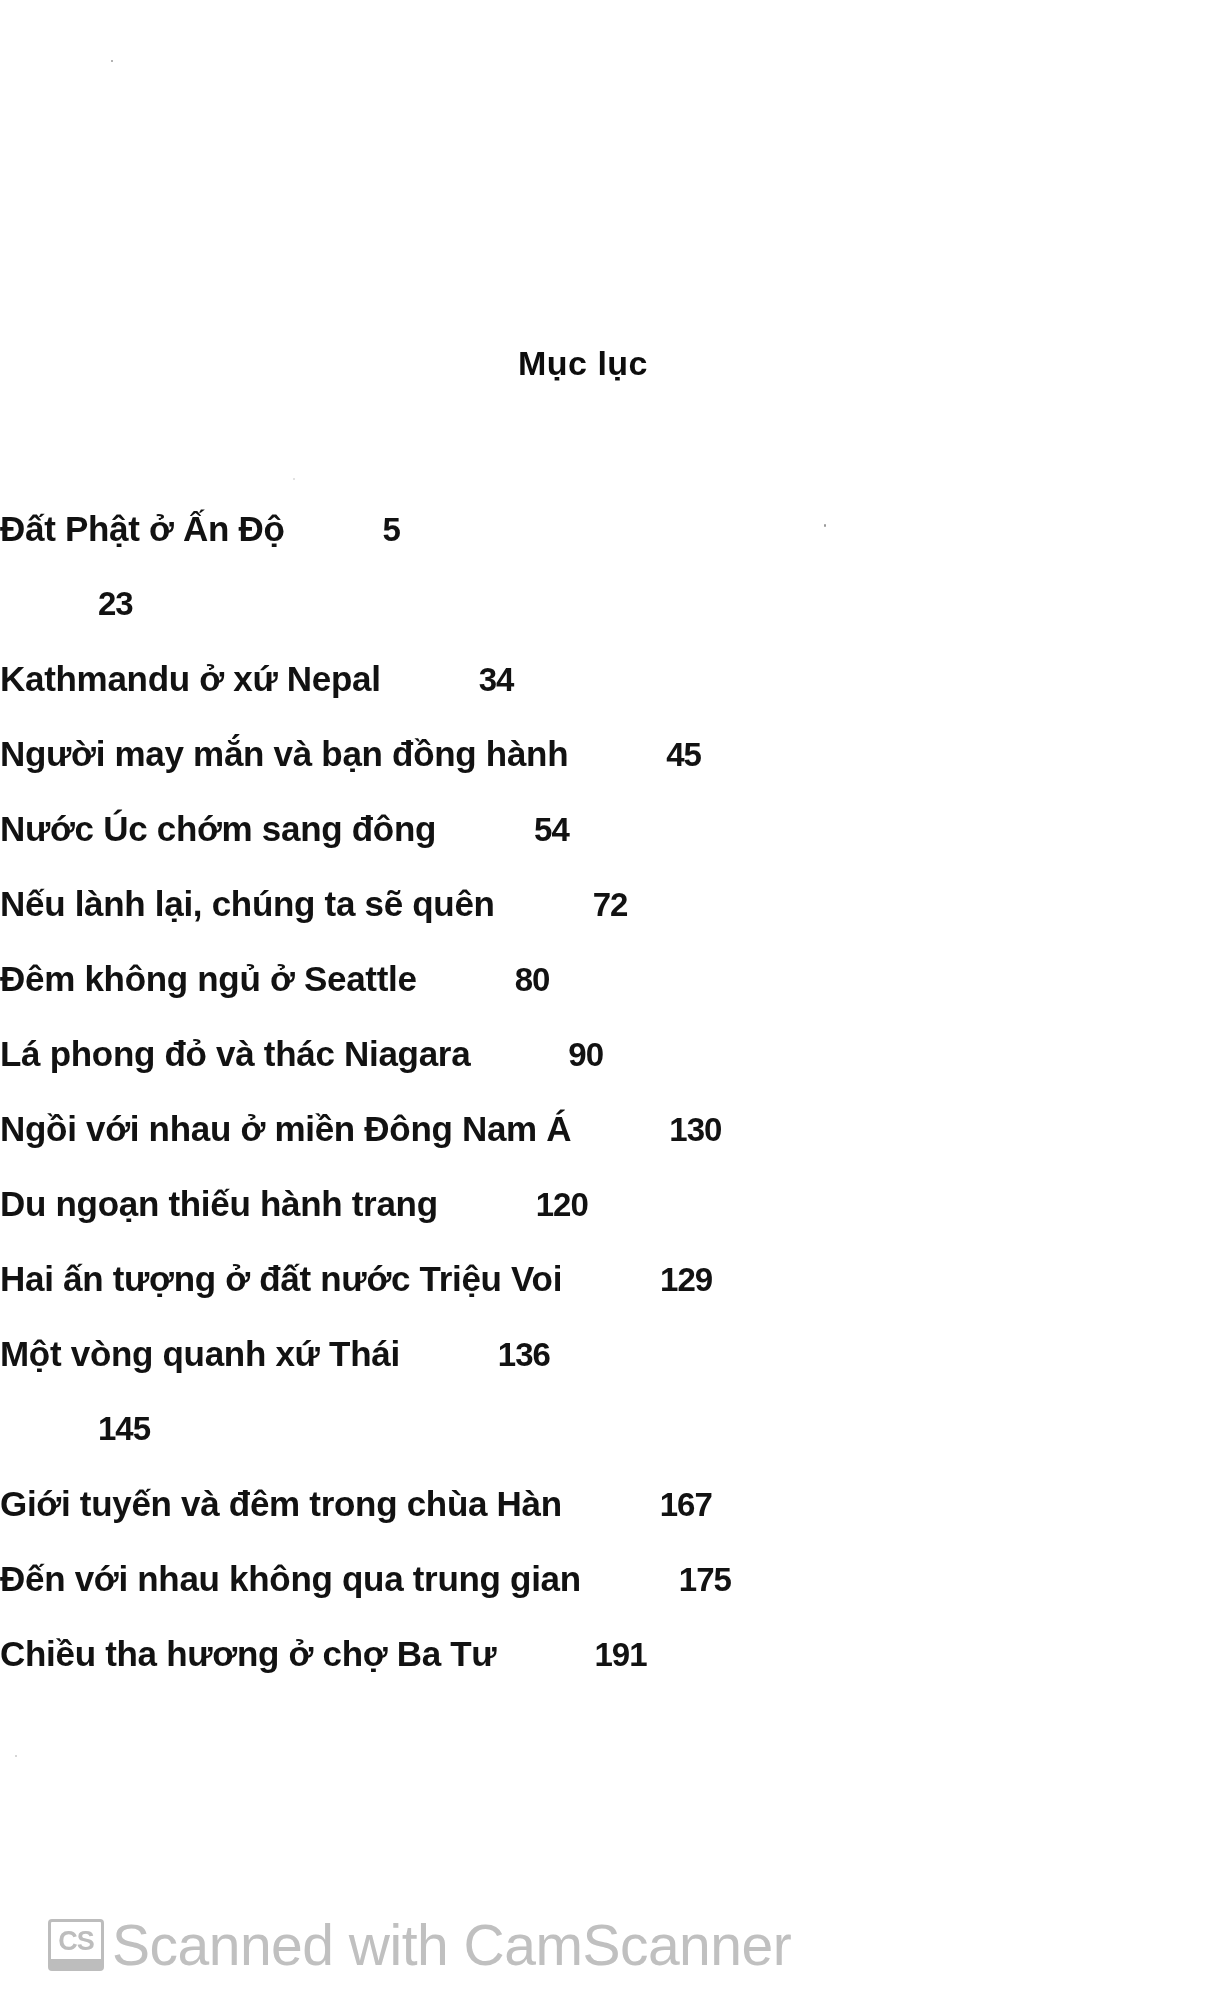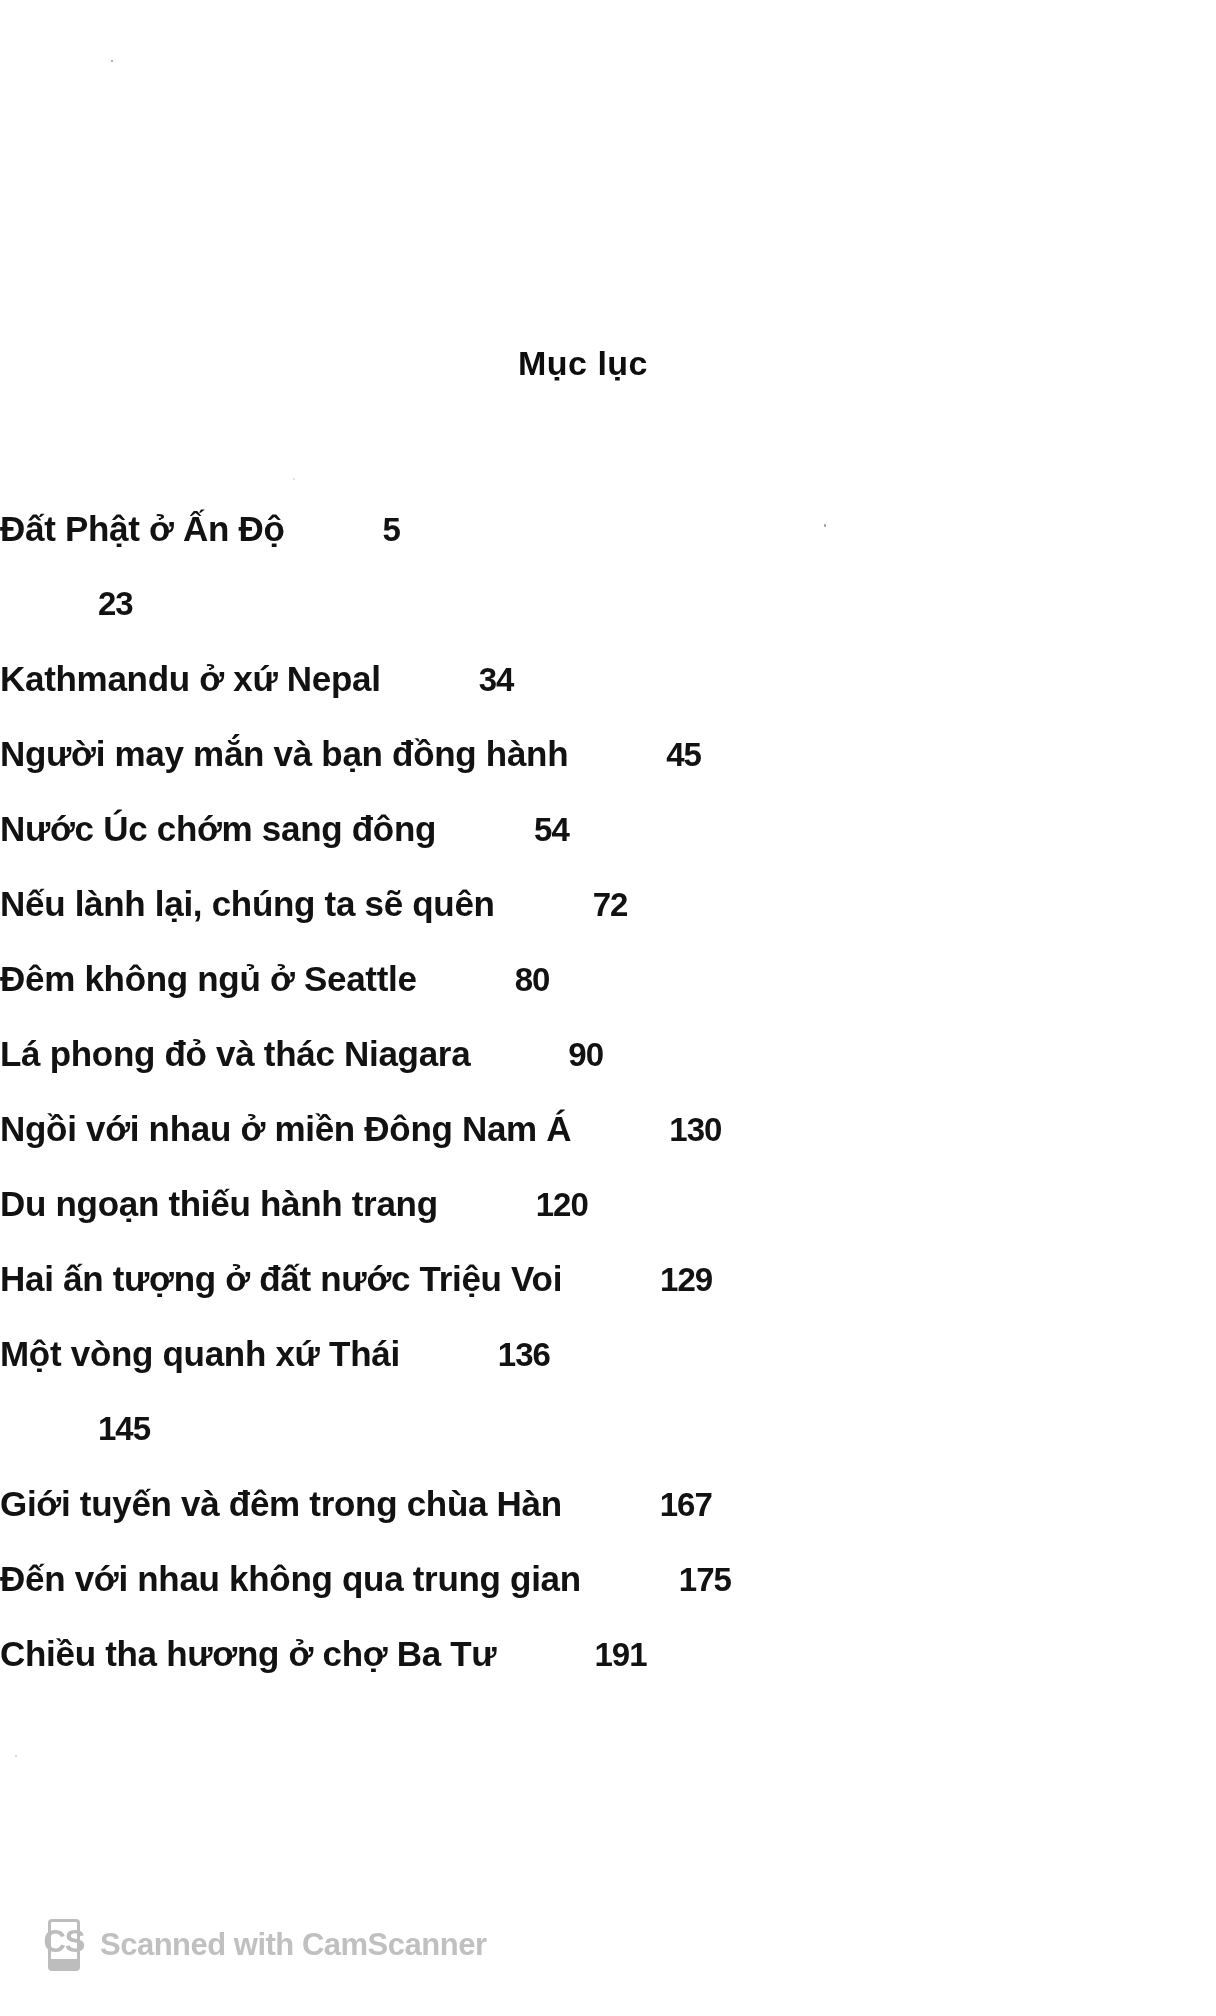--- a/index.html
+++ b/index.html
@@ -72,42 +72,42 @@
     .watermark {
       position: absolute;
       left: 48px;
       top: 1918px;
       height: 54px;
       display: flex;
       align-items: center;
       color: #bdbdbd;
     }
     .cs-logo {
-      width: 32px;
+      width: 56px;
       height: 52px;
       box-sizing: border-box;
       border: 3px solid #bdbdbd;
       border-radius: 4px;
       border-bottom-width: 12px;
       display: flex;
       align-items: center;
       justify-content: center;
       font-family: "Liberation Sans", sans-serif;
       font-weight: bold;
-      font-size: 31px;
+      font-size: 27px;
       letter-spacing: -1px;
       color: #bdbdbd;
       line-height: 1;
       padding-top: 2px;
     }
     .wm-text {
-      margin-left: 20px;
+      margin-left: 8px;
       font-family: "Liberation Sans", sans-serif;
-      font-size: 31px;
-      font-weight: bold;
+      font-size: 57px;
+      font-weight: normal;
       color: #c0c0c0;
       letter-spacing: -0.5px;
       white-space: nowrap;
     }
   </style>
 </head>
 <body>
 
 <div class="page">
 

